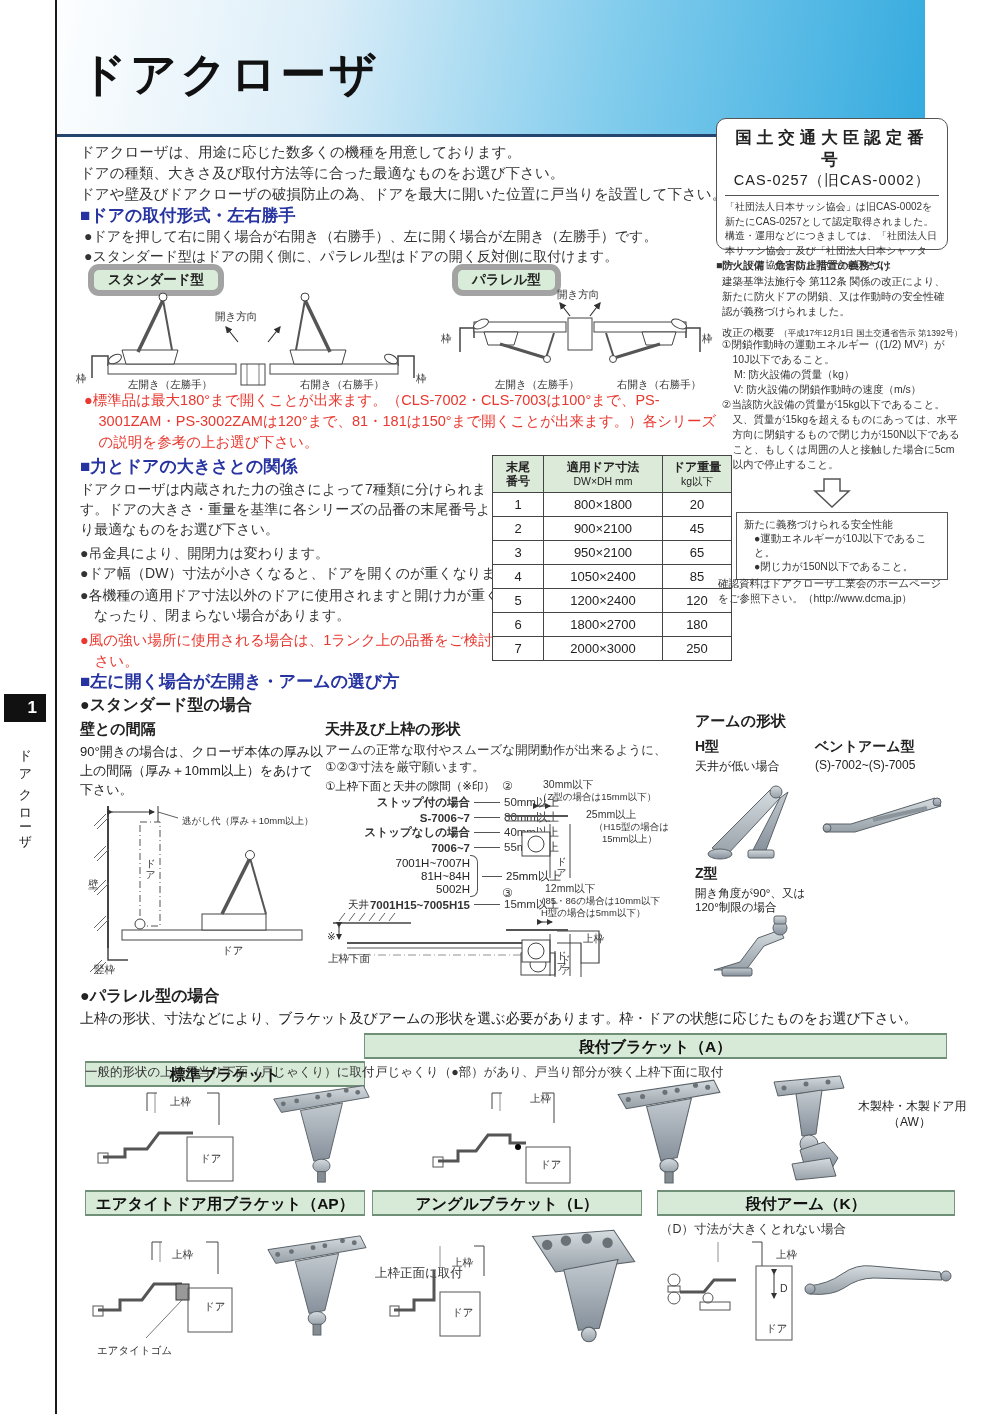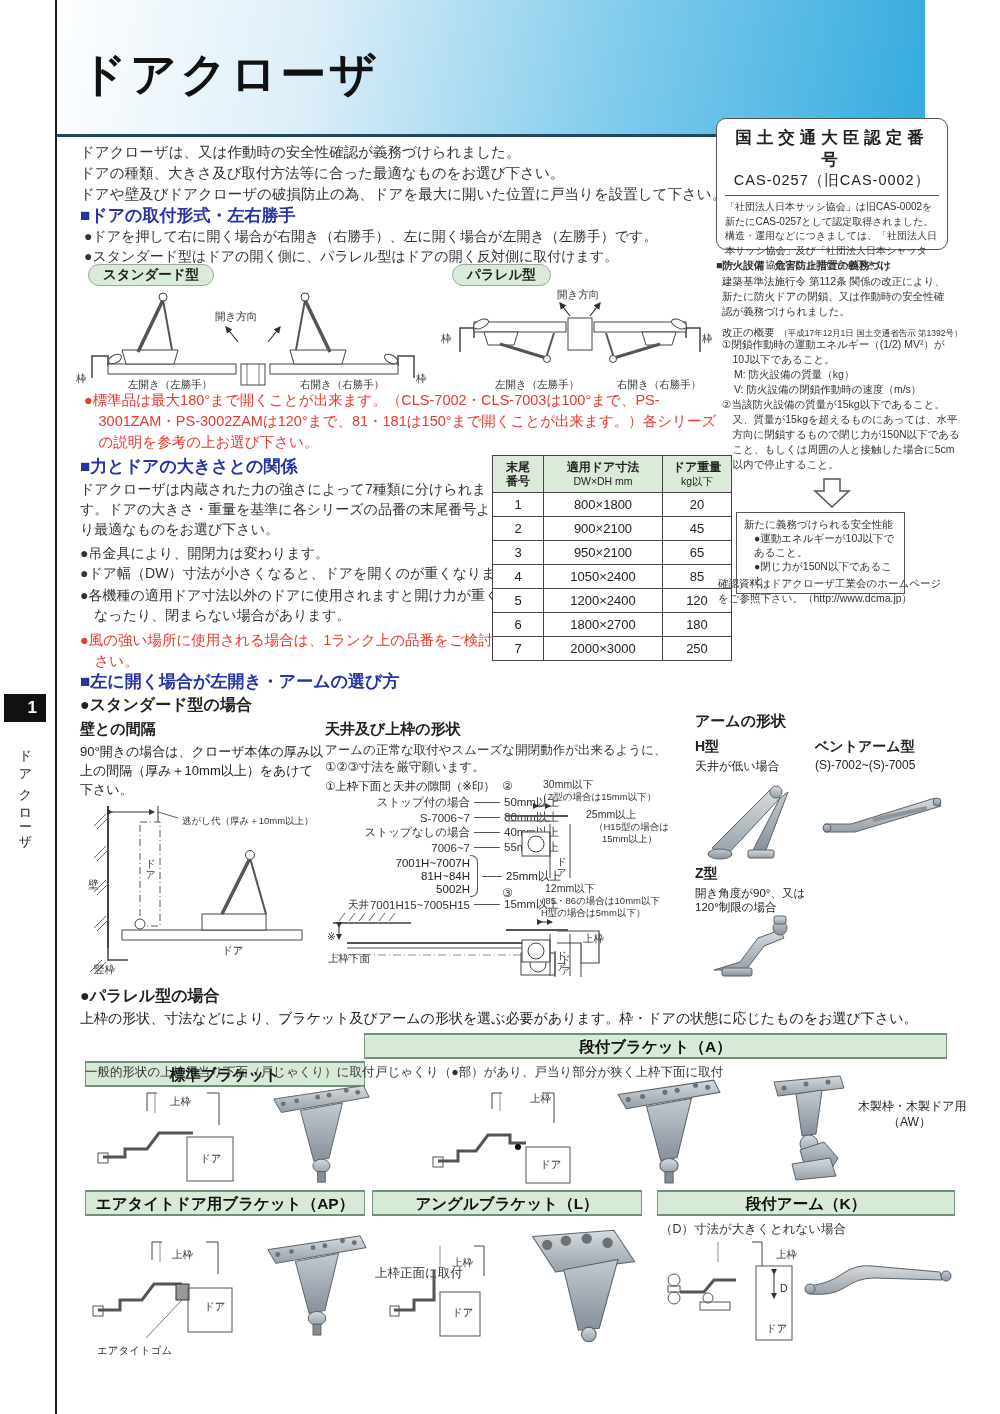--- a/index.html
+++ b/index.html
@@ -10,34 +10,34 @@
         background:linear-gradient(100deg,#fdfeff 0%,#dceef8 30%,#7fcbec 65%,#35abdf 100%);}
   .band-line{left:56px;top:134px;width:869px;height:3px;background:#24466e;}
   .left-rule{left:55px;top:0;width:2px;height:1414px;background:#1a1a1a;}
   .page-title{left:80px;top:44px;font-size:46px;font-weight:bold;color:#111;letter-spacing:3px;}
   .side-tab{left:4px;top:694px;width:42px;height:28px;background:#111;color:#fff;
             font-size:17px;font-weight:bold;text-align:right;line-height:28px;padding-right:9px;box-sizing:border-box;}
   .side-vtext{left:16px;top:740px;writing-mode:vertical-rl;font-size:13px;letter-spacing:5px;color:#222;}
   .intro{font-size:14.5px;line-height:21px;color:#333;}
   .h-blue{color:#2633a0;font-weight:bold;font-size:17px;}
   .bullet{font-size:14px;color:#333;}
-  .pill{background:#d9ecd9;border:1px solid #a3a3a3;border-radius:11px;padding:1px 14px;
+  .pill{background:#d9ecd9;border:6px solid #a3a3a3;border-radius:11px;padding:1px 14px;
         font-weight:bold;font-size:13.5px;color:#222;text-align:center;}
   .red{color:#e8382f;}
   .hang{padding-left:1em;text-indent:-1em;}
   .body14{font-size:14px;line-height:20px;color:#333;}
   .spec-table{border-collapse:collapse;background:#fff;}
   .spec-table th,.spec-table td{border:1px solid #444;text-align:center;padding:0 3px;}
   .spec-table th{background:#dcead9;font-size:12px;font-weight:bold;line-height:14px;padding:4px 3px;}
   .spec-table th .sub{font-size:10.5px;font-weight:normal;}
   .spec-table td{font-size:13px;height:23px;}
   .col-title{font-size:15px;font-weight:bold;color:#222;}
   .small12{font-size:12.5px;line-height:17px;color:#333;}
   .spec-row{display:flex;align-items:center;font-size:11.5px;color:#333;height:15px;}
-  .spec-row .lab{width:142px;text-align:right;white-space:nowrap;}
+  .spec-row .lab{width:142px;text-align:right;white-space:nowrap;font-weight:bold;}
   .spec-row .leader{width:26px;border-top:1.5px solid #555;margin:0 4px;}
   .spec-row .val{white-space:nowrap;}
   .brace{width:7px;height:40px;border:1.5px solid #555;border-left:none;border-radius:0 7px 7px 0;}
   .bar-h{background:#d7e9d7;border:1px solid #7a947f;border-top:2px solid #6f8f77;border-bottom:2px solid #6f8f77;
          text-align:center;font-weight:bold;font-size:15.5px;color:#111;height:26px;line-height:23px;box-sizing:border-box;}
   .cap{font-size:12.5px;color:#333;}
   .dlabel{font-size:10.5px;color:#333;white-space:nowrap;}
   .dlabel-v{font-size:10px;color:#333;writing-mode:vertical-rl;letter-spacing:1px;}
   .cert-box{border:1.5px solid #555;border-radius:10px;background:#fff;box-sizing:border-box;}
   .cert-title{font-size:16.5px;font-weight:bold;letter-spacing:5px;text-align:center;color:#222;}
@@ -100,21 +100,21 @@
 <div class="page">
 
   <div class="abs band"></div>
   <div class="abs band-line"></div>
   <div class="abs left-rule"></div>
   <div class="abs page-title">ドアクローザ</div>
 
   <div class="abs side-tab">1</div>
   <div class="abs side-vtext">ドアクローザ</div>
 
-  <div class="abs intro" style="left:80px;top:142px;">ドアクローザは、又は作動時の安全性確認が義務づけられました。</div>
+  <div class="abs intro" style="left:80px;top:142px;">ドアクローザは、用途に応じた数多くの機種を用意しております。</div>
   <div class="abs intro" style="left:80px;top:163px;">ドアの種類、大きさ及び取付方法等に合った最適なものをお選び下さい。</div>
   <div class="abs intro" style="left:80px;top:184px;">ドアや壁及びドアクローザの破損防止の為、ドアを最大に開いた位置に戸当りを設置して下さい。</div>
 
   <div class="abs h-blue" style="left:80px;top:204px;">■ドアの取付形式・左右勝手</div>
   <div class="abs bullet" style="left:84px;top:228px;">●ドアを押して右に開く場合が右開き（右勝手）、左に開く場合が左開き（左勝手）です。</div>
   <div class="abs bullet" style="left:84px;top:248px;">●スタンダード型はドアの開く側に、パラレル型はドアの開く反対側に取付けます。</div>
   <div class="abs pill" style="left:88px;top:264px;">スタンダード型</div>
   <div class="abs pill" style="left:452px;top:264px;">パラレル型</div>
 
   <svg class="abs" style="left:78px;top:288px;" width="350" height="100" viewBox="0 0 350 100">
@@ -511,20 +511,20 @@
     <span style="font-size:10.5px;color:#333;">改正の概要</span>
     <span style="font-size:8.5px;color:#333;">（平成17年12月1日 国土交通省告示 第1392号）</span>
   </div>
   <div class="abs side-small" style="left:722px;top:337px;width:228px;padding-left:1em;text-indent:-1em;">①閉鎖作動時の運動エネルギー（(1/2) MV²）が10J以下であること。</div>
   <div class="abs side-small" style="left:734px;top:367px;width:216px;">M: 防火設備の質量（kg）</div>
   <div class="abs side-small" style="left:734px;top:382px;width:216px;">V: 防火設備の閉鎖作動時の速度（m/s）</div>
   <div class="abs side-small" style="left:722px;top:397px;width:228px;padding-left:1em;text-indent:-1em;">②当該防火設備の質量が15kg以下であること。又、質量が15kgを超えるものにあっては、水平方向に閉鎖するもので閉じ力が150N以下であること、もしくは周囲の人と接触した場合に5cm以内で停止すること。</div>
   <svg class="abs" style="left:812px;top:478px;" width="40" height="30" viewBox="0 0 40 30">
     <polygon points="12,1 28,1 28,13 37,13 20,29 3,13 12,13" fill="#fff" stroke="#555" stroke-width="1.5"></polygon>
   </svg>
-  <div class="abs safety-box" style="left:736px;top:512px;width:169px;padding:5px 7px;">
+  <div class="abs safety-box" style="left:736px;top:512px;width:212px;padding:5px 7px;">
     <div style="font-size:10.5px;color:#333;">新たに義務づけられる安全性能</div>
     <div style="font-size:10.5px;color:#333;padding-left:10px;">●運動エネルギーが10J以下であること。</div>
     <div style="font-size:10.5px;color:#333;padding-left:10px;">●閉じ力が150N以下であること。</div>
   </div>
   <div class="abs side-small" style="left:718px;top:576px;width:232px;">確認資料はドアクローザ工業会のホームページをご参照下さい。（http://www.dcma.jp）</div>
 
 </div>
 
 </body></html>

